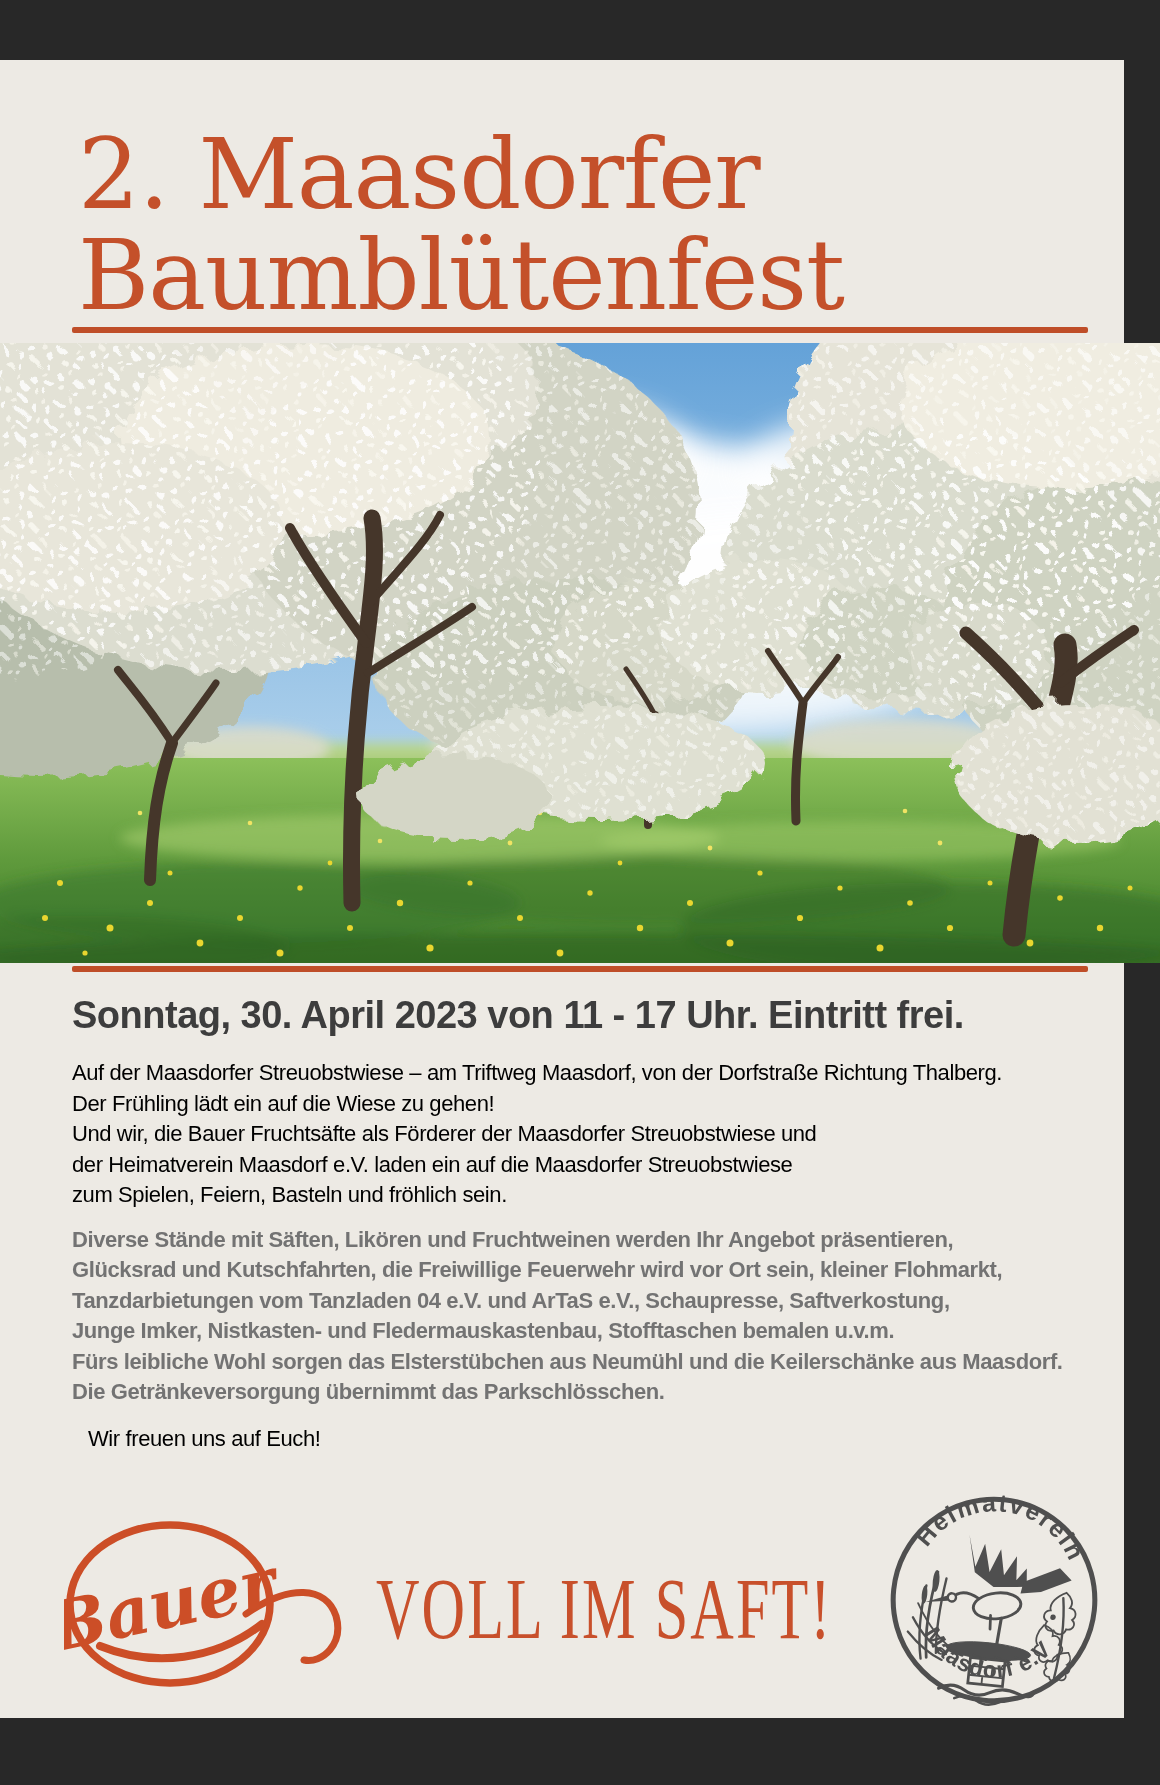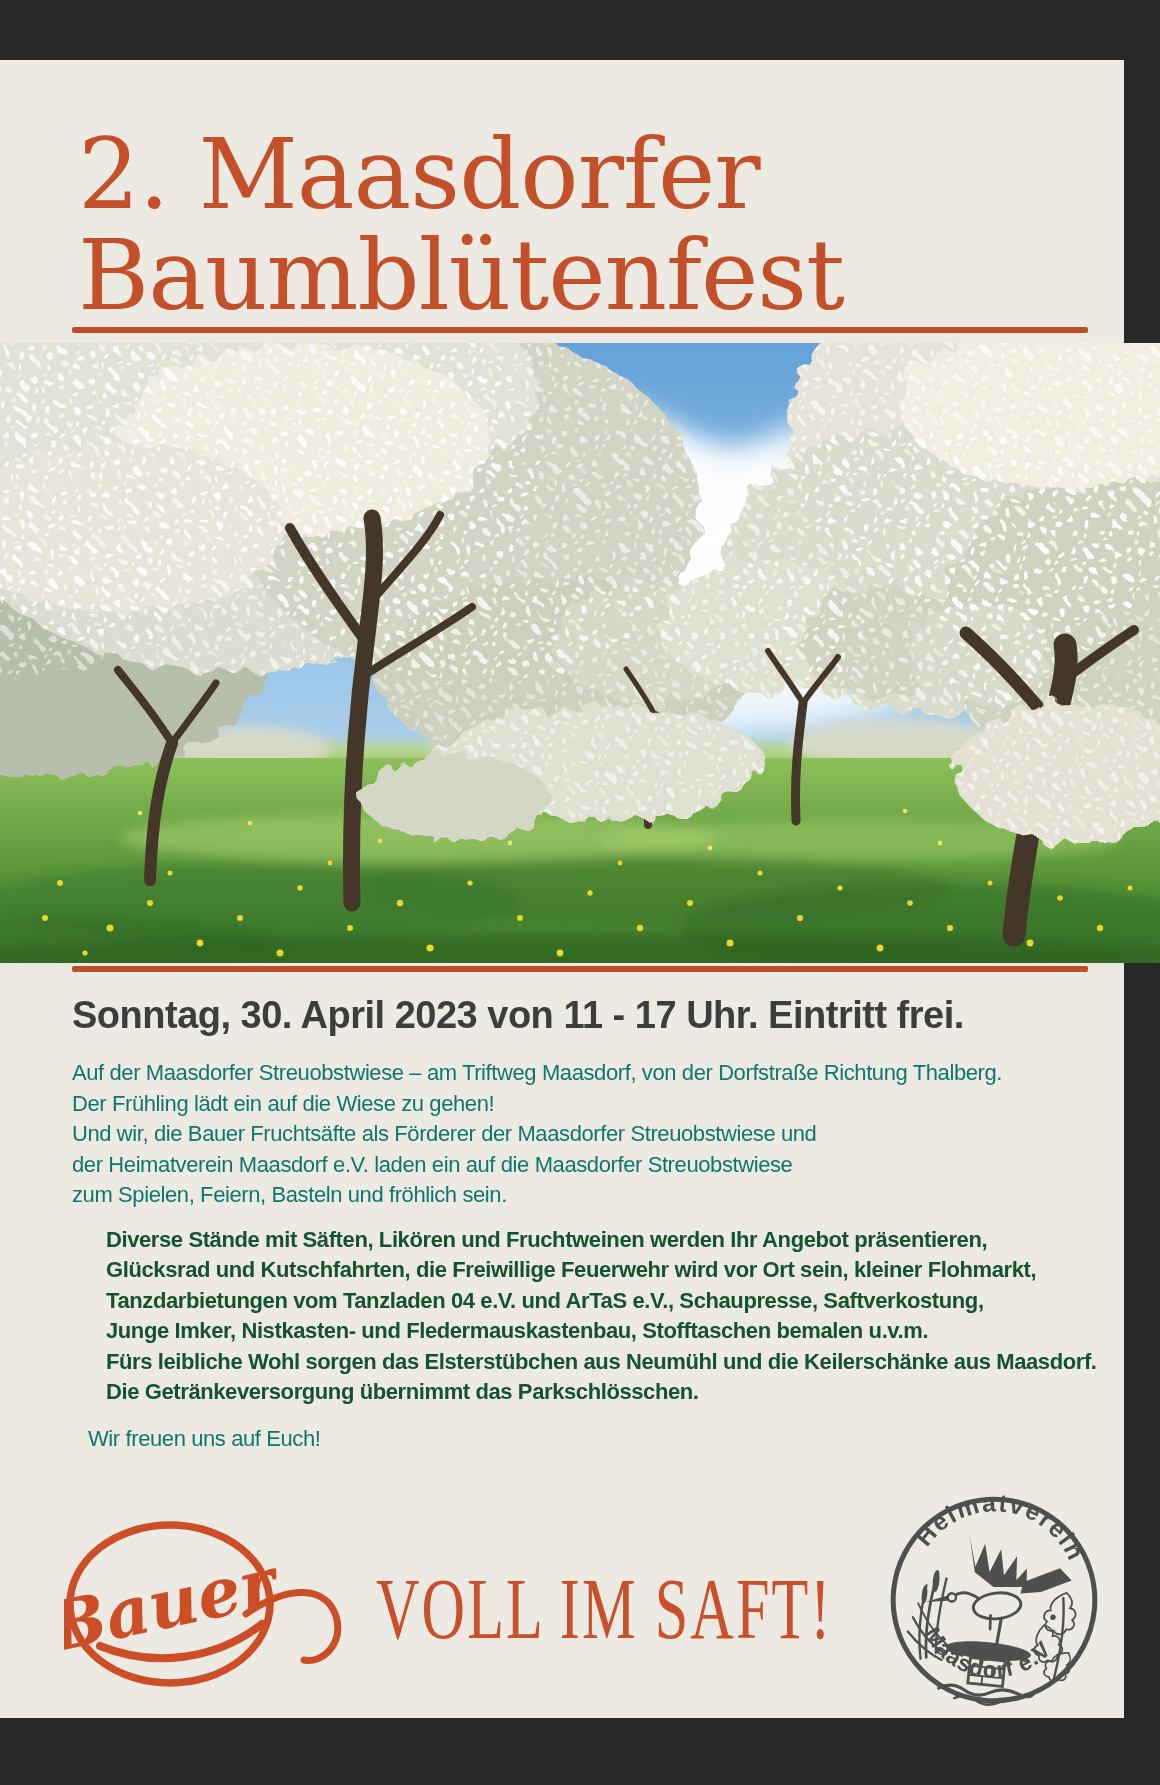--- a/index.html
+++ b/index.html
@@ -15,23 +15,23 @@
   .rule{position:absolute;left:72px;width:1016px;height:6px;background:#bf4e28;border-radius:2px;}
   .rule1{top:267px;}
   .rule2{top:906px;}
 
   .photo{position:absolute;top:283px;left:0;width:1160px;height:620px;overflow:hidden;}
   .photo svg{display:block;width:1160px;height:620px;}
 
   .content{position:absolute;top:932px;left:72px;right:12px;}
   .headline{margin:0 0 20px 0;font-weight:700;font-size:38px;line-height:46px;
             color:#3d3d3d;letter-spacing:-0.5px;white-space:pre;}
-  .body{margin:0 0 14px 0;font-size:22px;line-height:30.5px;color:#0f766e;
+  .body{margin:0 0 14px 0;font-size:22px;line-height:30.5px;color:#000000;
         letter-spacing:-0.4px;white-space:pre;}
-  .body.bold{font-weight:700;color:#14532d;margin-bottom:16px;margin-left:34px;}
+  .body.bold{font-weight:700;color:#737373;margin-bottom:16px;}
   .body.tent{margin-bottom:6px;}
   .body.closing{margin:16px;}
 
   .bauer{position:absolute;top:1458px;left:64px;width:300px;height:180px;}
   .slogan{position:absolute;top:1506px;left:376px;margin:0;
           font-family:"Liberation Serif",serif;font-weight:400;
           font-size:86px;line-height:86px;color:#c8502b;letter-spacing:3px;
           transform:scaleX(0.70);transform-origin:0 50%;white-space:pre;}
   .heimat{position:absolute;top:1430px;left:884px;width:220px;height:220px;}
 </style>

